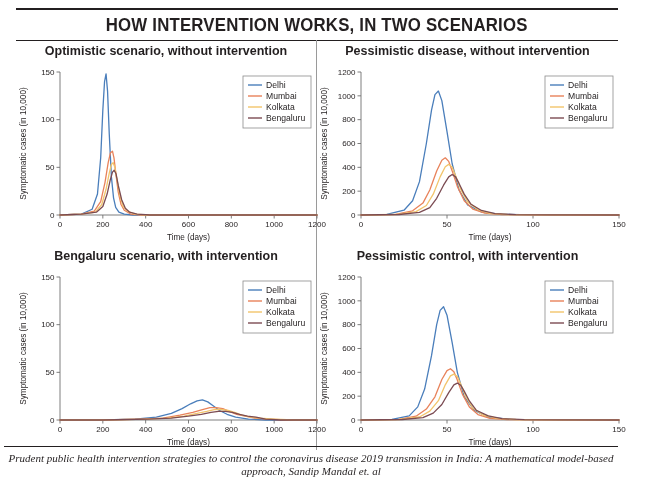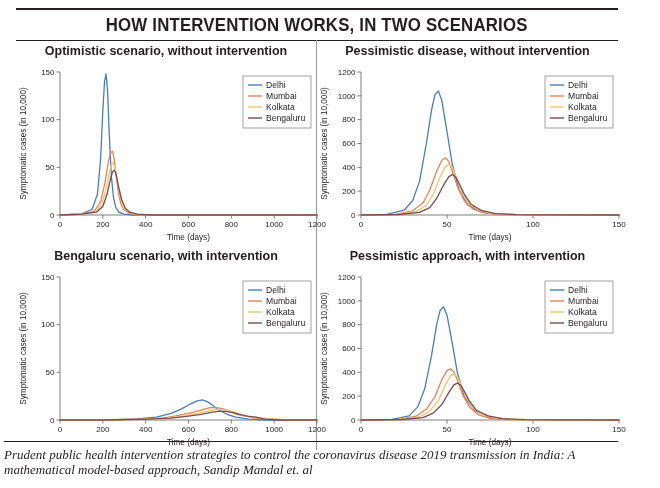--- a/index.html
+++ b/index.html
@@ -60,23 +60,23 @@
     left: 0; right: 0; top: 22px; bottom: 0;
   }
   svg { display: block; }
   .footer {
     position: absolute;
     left: 4px; right: 16px; bottom: 10px;
     border-top: 1px solid #231f20;
     padding-top: 5px;
     font-family: "Liberation Serif", serif;
     font-style: italic;
-    font-size: 13px;
+    font-size: 11px;
     color: #231f20;
-    text-align: left;
+    text-align: center;
     line-height: 1.2;
   }
   .axis-label, .tick-label, .legend-label {
     font-family: "Liberation Sans", sans-serif;
     fill: #231f20;
   }
   .tick-label { font-size: 8px; }
   .axis-label { font-size: 8.2px; }
   .legend-label { font-size: 8.6px; }
   .axis-line { stroke: #6f6f6f; stroke-width: 0.9; fill: none; }
@@ -223,21 +223,21 @@
             <line x1="232" y1="34" x2="246" y2="34" stroke="#e8825a" stroke-width="1.4"></line>
             <text class="legend-label" x="250" y="37">Mumbai</text>
             <line x1="232" y1="45" x2="246" y2="45" stroke="#f2c46b" stroke-width="1.4"></line>
             <text class="legend-label" x="250" y="48">Kolkata</text>
             <line x1="232" y1="56" x2="246" y2="56" stroke="#7b4b52" stroke-width="1.4"></line>
             <text class="legend-label" x="250" y="59">Bengaluru</text>
           </svg>
         </div>
     </div>
     <div class="cell">
-      <div class="panel-title">Pessimistic approach, with intervention</div>
+      <div class="panel-title">Pessimistic control, with intervention</div>
       <div class="plot-wrap">
           <svg width="314" height="183" viewBox="0 0 314 183">
             <path class="axis-line" d="M44 10 L44 153 L302 153"></path>
             <line class="tick" x1="44" y1="153" x2="44" y2="156.5"></line>
             <text class="tick-label" x="44" y="165" text-anchor="middle">0</text>
             <line class="tick" x1="130" y1="153" x2="130" y2="156.5"></line>
             <text class="tick-label" x="130" y="165" text-anchor="middle">50</text>
             <line class="tick" x1="216" y1="153" x2="216" y2="156.5"></line>
             <text class="tick-label" x="216" y="165" text-anchor="middle">100</text>
             <line class="tick" x1="302" y1="153" x2="302" y2="156.5"></line>

